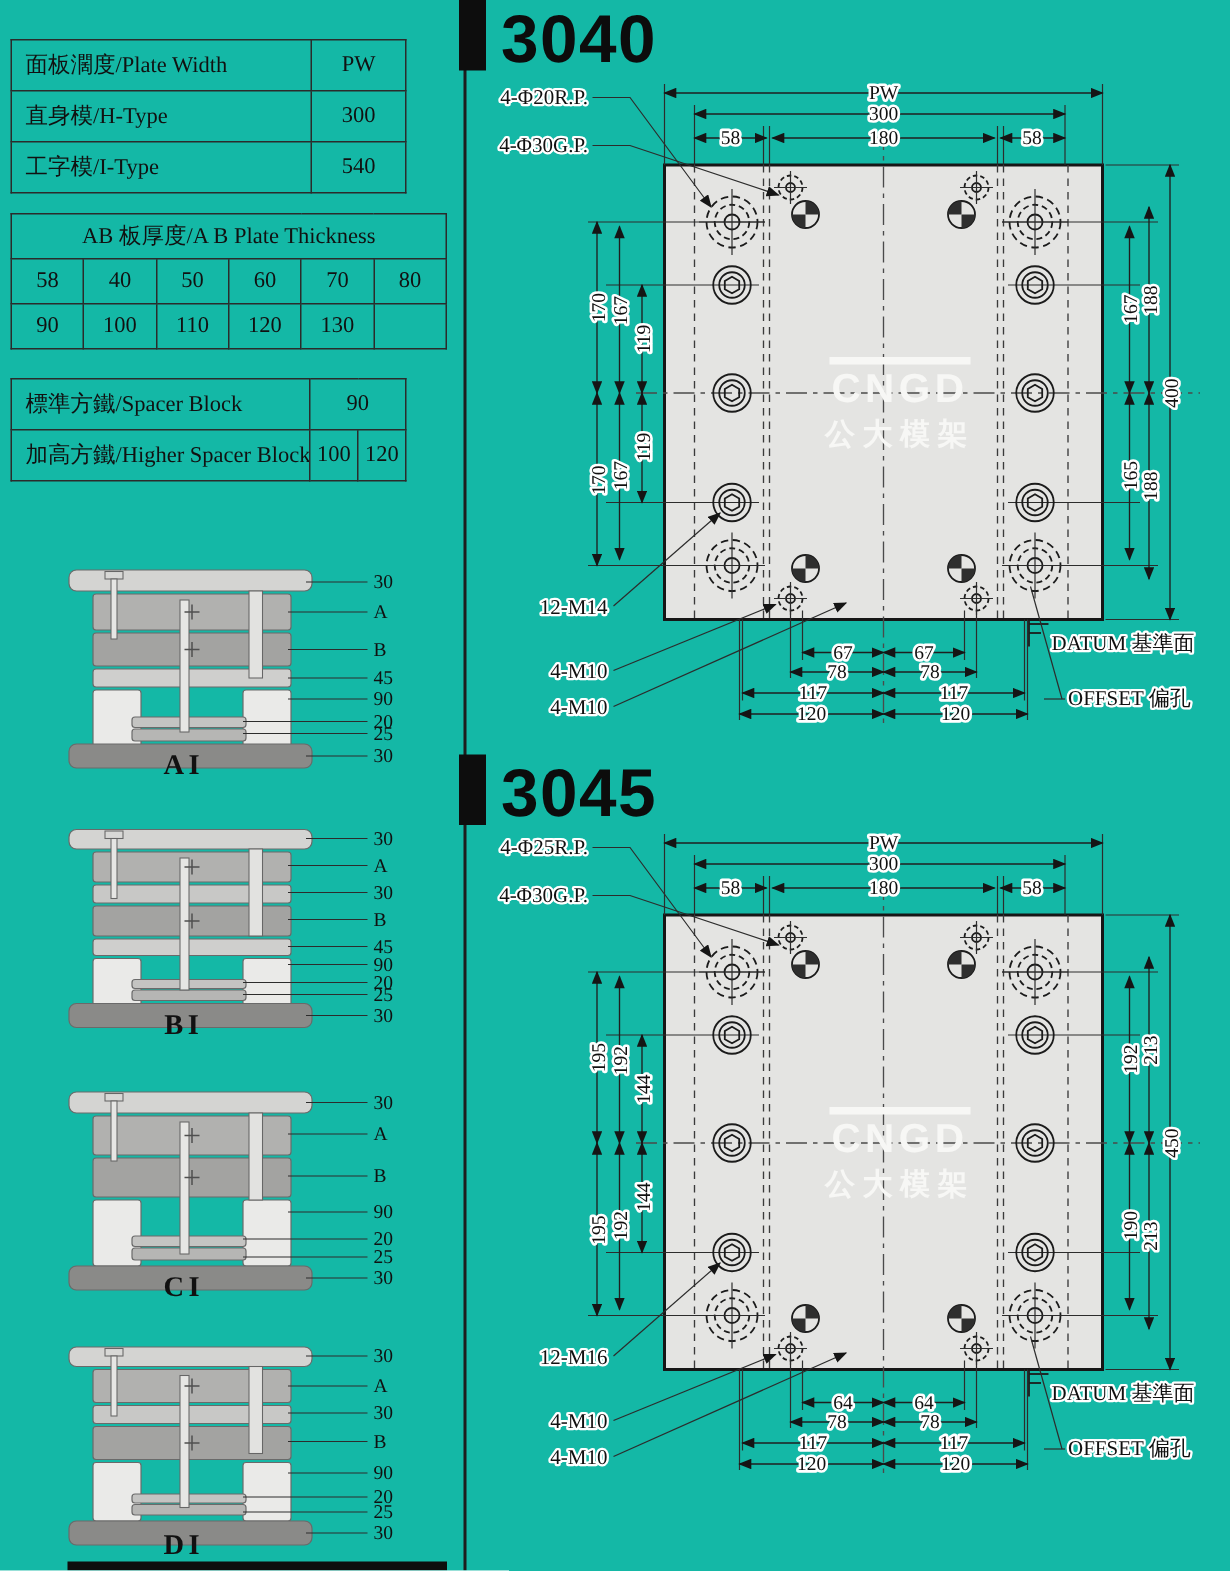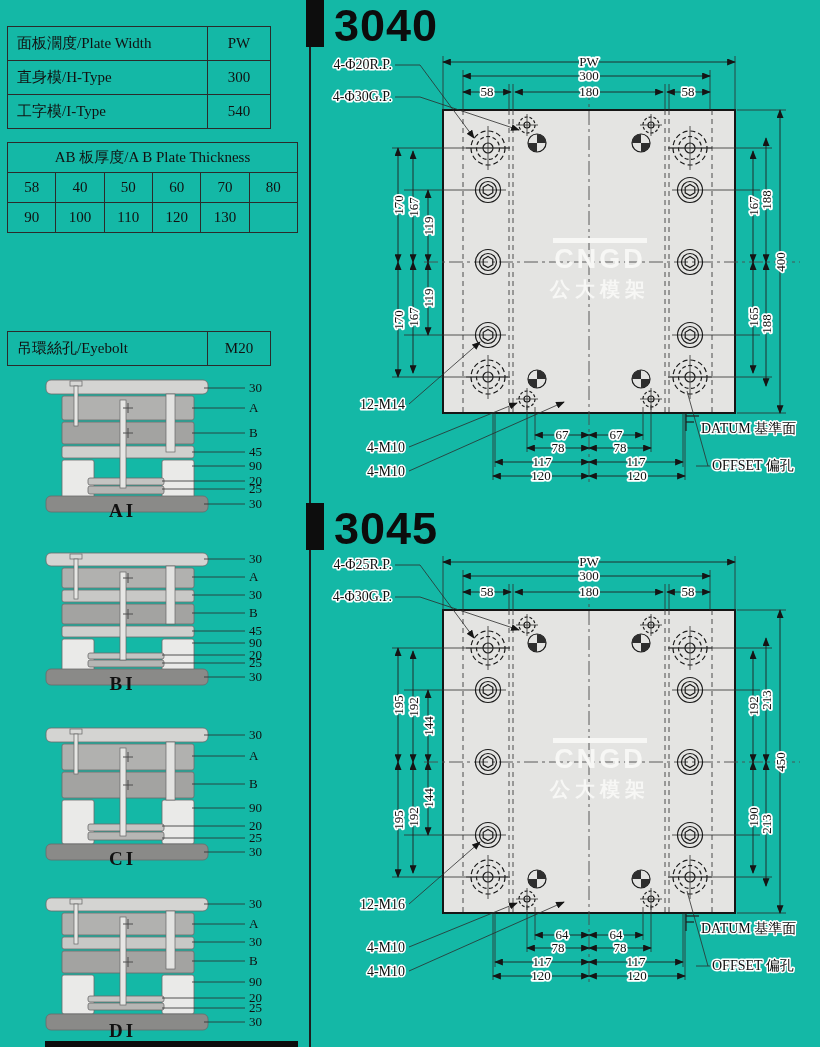--- a/index.html
+++ b/index.html
@@ -80,33 +80,39 @@
       <td>90</td>
       <td>100</td>
       <td>110</td>
       <td>120</td>
       <td>130</td>
       <td></td>
         </tr>
   </tbody>
     </table>
 
-
-  <table class="spec" style="left:7px;top:331px;width:263px;">
+  <table class="spec" style="left:7px;top:252px;width:263px;">
     <colgroup>
-        <col style="width:200px">
-        <col style="width:63px">
+        <col style="width:199px">
+        <col style="width:32px">
+        <col style="width:32px">
       </colgroup>
     <tbody>
         <tr>
-      <td>吊環絲孔/Eyebolt</td>
-      <td class="val">M20</td>
+      <td>標準方鐵/Spacer Block</td>
+      <td class="val" colspan="2">90</td>
+        </tr>
+    <tr>
+      <td>加高方鐵/Higher Spacer Block</td>
+      <td class="val">100</td>
+      <td class="val">120</td>
         </tr>
   </tbody>
     </table>
+
 
   <svg id="mold0" style="left:32px;top:378px;" width="258" height="140" viewBox="0 0 258 140">
       <rect x="14" y="2" width="162" height="14" rx="5" fill="#d4d4d2" stroke="#6a6a6a" stroke-width="0.8"></rect>
       <rect x="30" y="18" width="132" height="24" rx="2" fill="#b1b1af" stroke="#6a6a6a" stroke-width="0.8"></rect>
       <rect x="30" y="44" width="132" height="22" rx="2" fill="#a3a3a1" stroke="#6a6a6a" stroke-width="0.8"></rect>
       <rect x="30" y="68" width="132" height="12" rx="2" fill="#cfcfcd" stroke="#6a6a6a" stroke-width="0.8"></rect>
       <rect x="30" y="82" width="32" height="38" rx="2" fill="#eaeae8" stroke="#6a6a6a" stroke-width="0.8"></rect>
       <rect x="130" y="82" width="32" height="38" rx="2" fill="#eaeae8" stroke="#6a6a6a" stroke-width="0.8"></rect>
       <rect x="56" y="100" width="76" height="7" rx="2" fill="#c4c4c2" stroke="#6a6a6a" stroke-width="0.8"></rect>
       <rect x="56" y="108" width="76" height="8" rx="2" fill="#b6b6b4" stroke="#6a6a6a" stroke-width="0.8"></rect>

